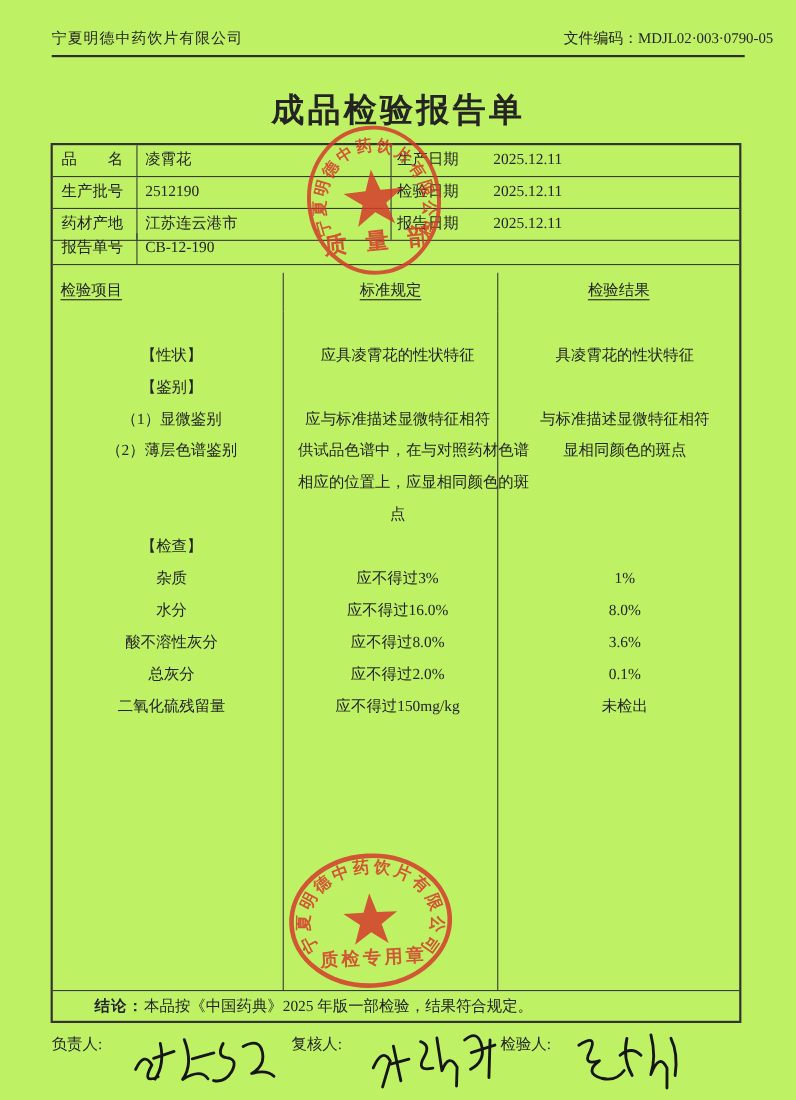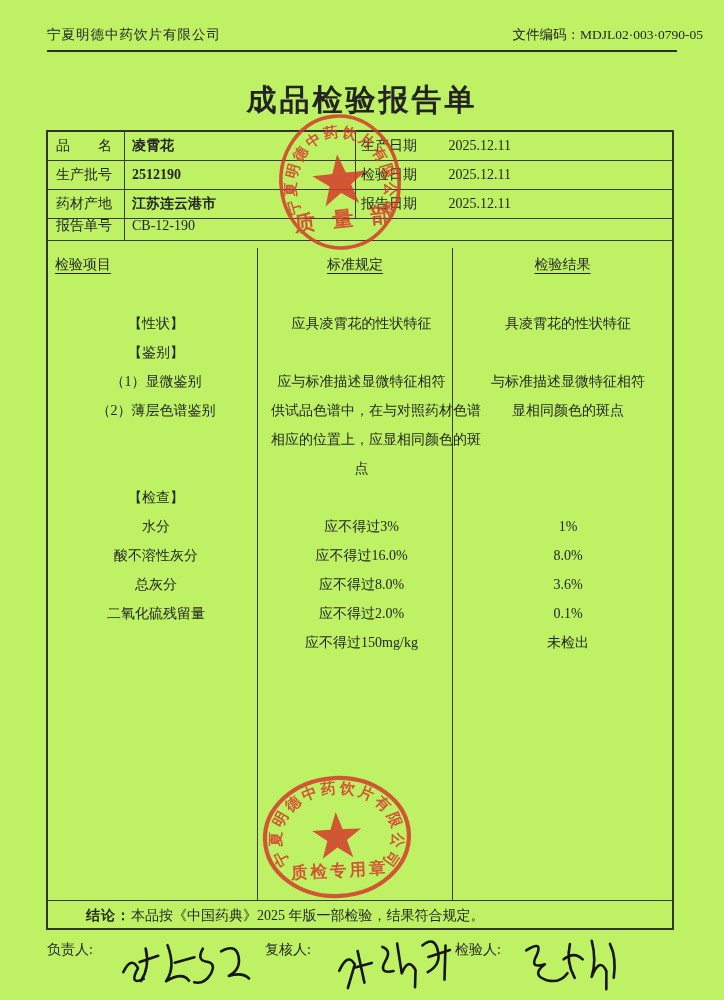--- a/index.html
+++ b/index.html
@@ -15,21 +15,21 @@
   .ph-company{left:47px;top:26px;font-size:13.5px;letter-spacing:1px;}
   .ph-code{right:37px;top:26px;font-size:13.5px;}
   .header-rule{left:47px;top:50px;width:630px;height:1.5px;background:#2e2e2e;}
   .doc-title{left:0;top:80px;width:724px;text-align:center;font-size:30px;font-weight:bold;letter-spacing:3px;}
   
   .rpt-table{left:46px;top:130px;width:628px;height:800px;border:2px solid #333;box-sizing:border-box;}
   .irow{position:absolute;left:0;width:624px;height:29px;border-bottom:1px solid #3a3a3a;box-sizing:border-box;}
   .irow .cell{position:absolute;top:0;height:28px;line-height:28px;font-size:14px;box-sizing:border-box;white-space:nowrap;overflow:hidden;}
   .c-label{left:0;width:77px;border-right:1px solid #3a3a3a;padding-left:8px;}
   .c-value{left:77px;width:231px;padding-left:7px;}
-  .c-value.bordered{border-right:1px solid #3a3a3a;font-weight:bold;}
+  .c-value.bordered{border-right:1px solid #3a3a3a;}
   .c-right{left:308px;width:316px;padding-left:5px;}
   .c-right .l2{display:inline-block;width:84px;}
   .c-right .v2{display:inline-block;}
   
   .col-head{position:absolute;top:116px;height:35px;line-height:34px;font-size:14px;box-sizing:border-box;border-bottom:0;}
   .ch1{left:0;width:210px;border-right:1px solid #3a3a3a;padding-left:7px;}
   .ch2{left:210px;width:195px;border-right:1px solid #3a3a3a;text-align:center;}
   .ch3{left:405px;width:219px;text-align:center;}
   .col-head .ul{text-decoration:underline;text-underline-offset:4px;}
   
@@ -102,20 +102,21 @@
     <div class="col-head ch2"><span class="ul">标准规定</span></div>
 
     <div class="bcol bc1">
       <div class="ln">【性状】</div>
       <div class="ln">【鉴别】</div>
       <div class="ln">（1）显微鉴别</div>
       <div class="ln">（2）薄层色谱鉴别</div>
       <div class="ln"></div>
       <div class="ln"></div>
       <div class="ln">【检查】</div>
+      <div class="ln">杂质</div>
       <div class="ln">水分</div>
       <div class="ln">酸不溶性灰分</div>
       <div class="ln">总灰分</div>
       <div class="ln">二氧化硫残留量</div>
     </div>
 
     <div class="bcol bc2">
       <div class="ln">应具凌霄花的性状特征</div>
       <div class="ln"></div>
       <div class="ln">应与标准描述显微特征相符</div>

